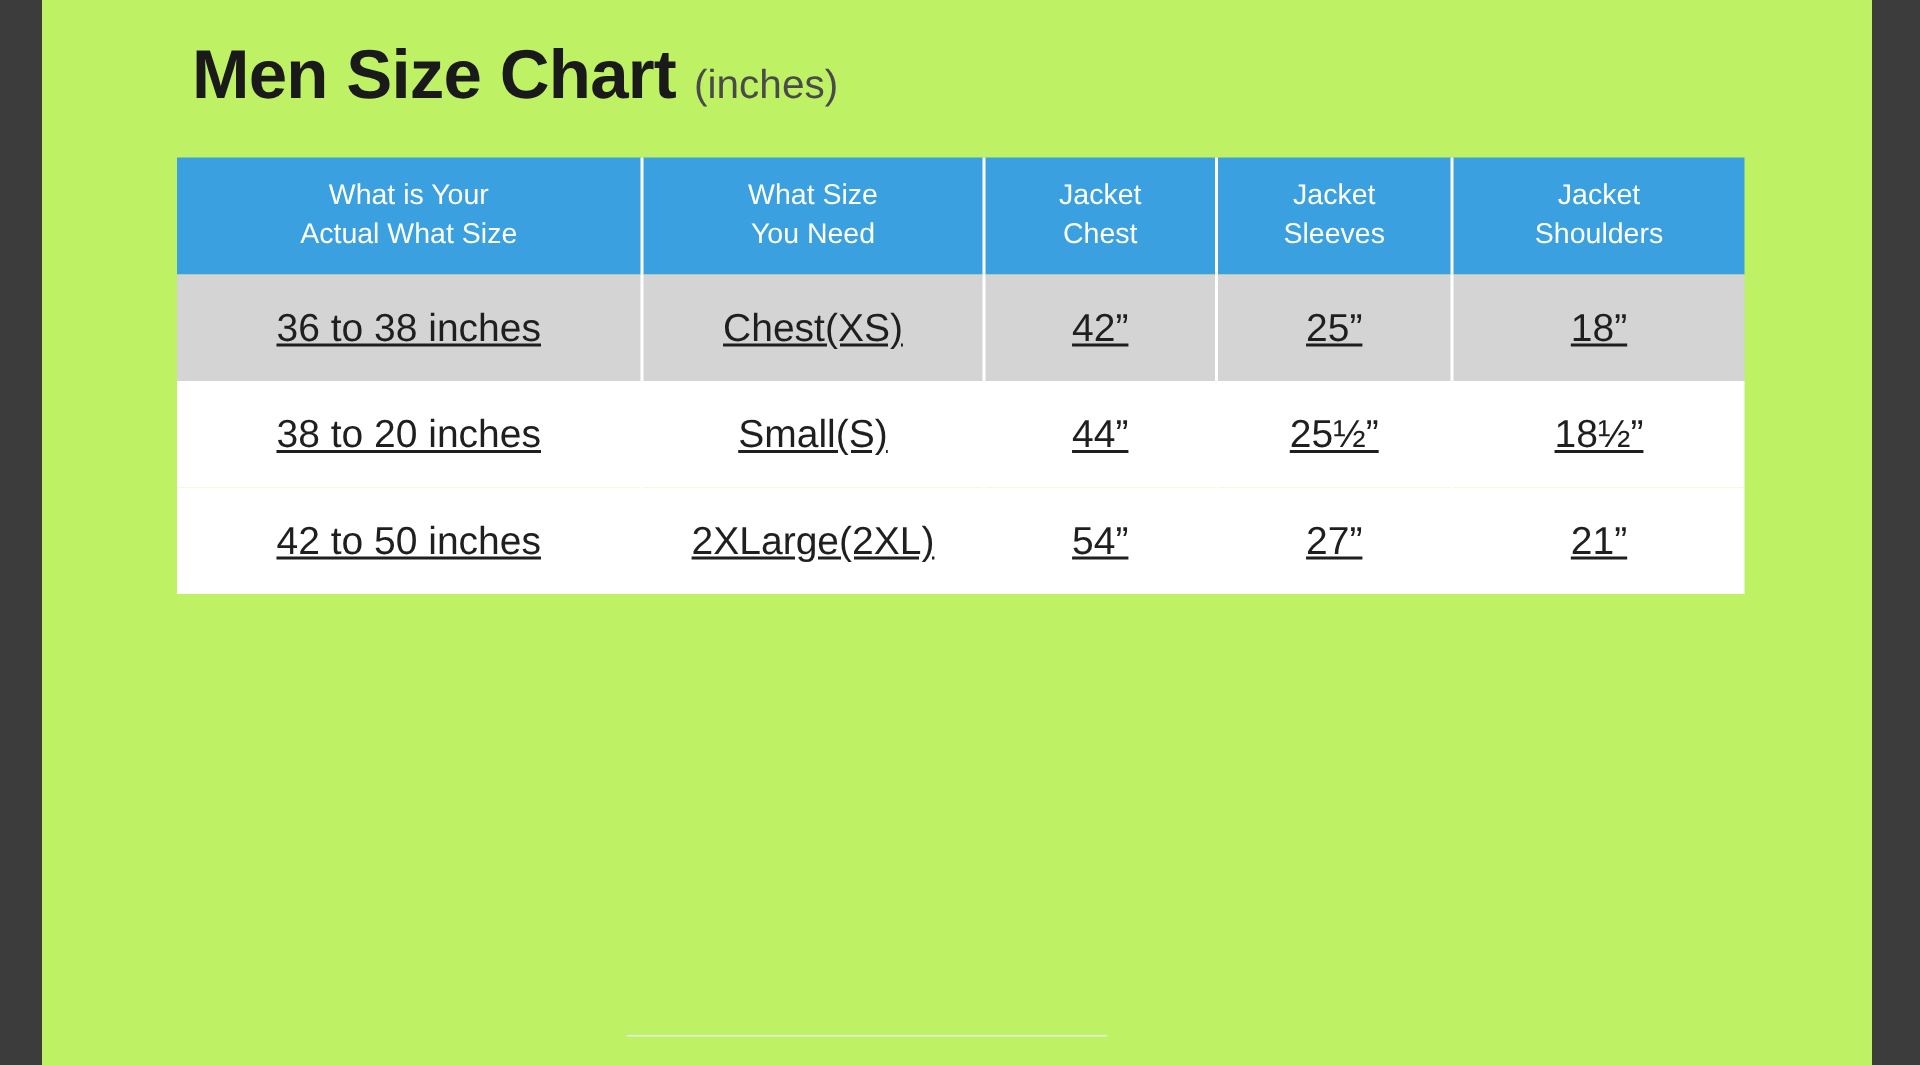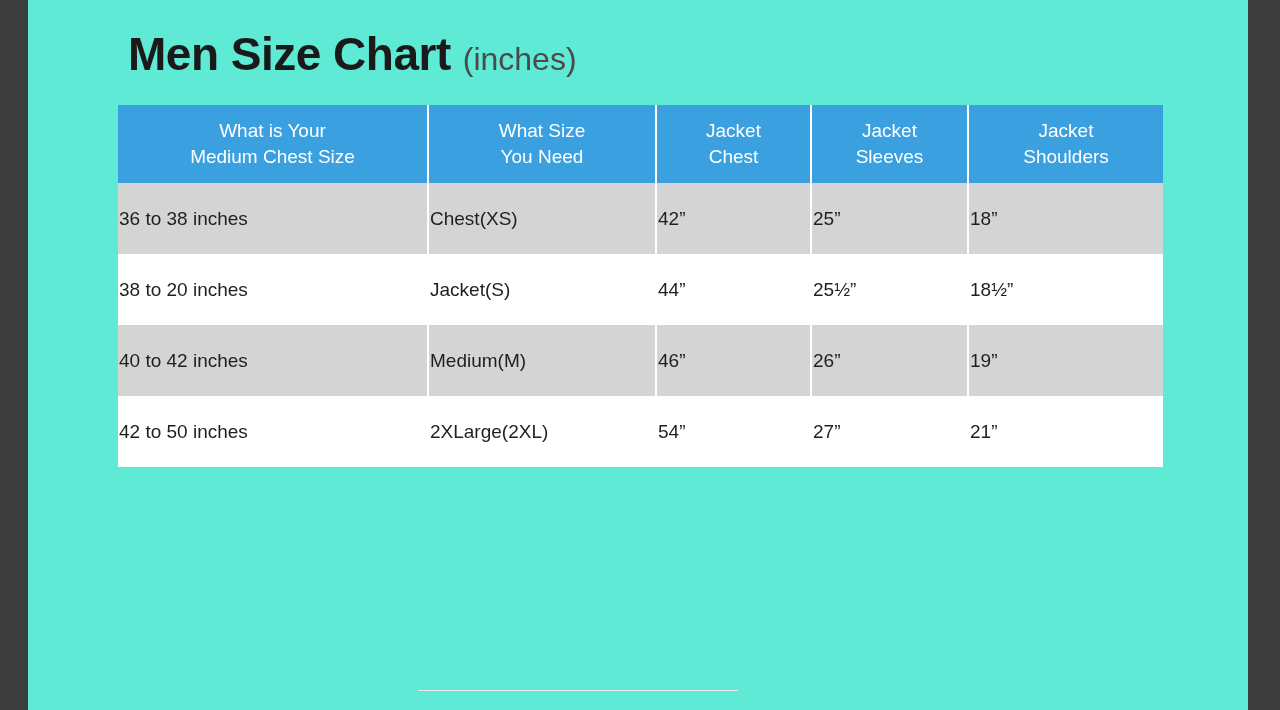--- a/index.html
+++ b/index.html
@@ -28,39 +28,39 @@
   }
   .band.left  { left: 0;  width: 28px; }
   .band.right { left: 1253px; width: 27px; }
 
   .slide {
     position: absolute;
     top: 0;
     left: 28px;
     width: 1220px;
     height: 710px;
-    background: #5eead4;
+    background: #bef264;
   }
 
   .title-row {
     position: absolute;
     left: 100px;
     top: 18px;
     display: flex;
     align-items: baseline;
   }
   .title-main {
     font-size: 46px;
     font-weight: bold;
     color: #1a1a1a;
     letter-spacing: -0.5px;
     line-height: 1;
   }
   .title-sub {
-    font-size: 32px;
+    font-size: 27px;
     color: #4a4a4a;
     margin-left: 12px;
     line-height: 1;
     margin-top: 25px;
   }
 
   table.size-chart {
     position: absolute;
     left: 90px;
     top: 105px;
@@ -76,26 +76,28 @@
     line-height: 1.35;
     padding: 13px 4px 14px 4px;
     text-align: center;
     vertical-align: middle;
     border-right: 2px solid #ffffff;
     margin-top: 16px;
   }
   table.size-chart thead th:last-child { border-right: none; }
 
   table.size-chart tbody td {
-    font-size: 19px;
+    font-size: 26px;
     color: #1f1f1f;
+    text-align: center;
     vertical-align: middle;
     height: 69px;
     border-right: 2px solid #ffffff;
     background: #ffffff;
+    text-decoration: underline;
   }
   table.size-chart tbody td:last-child { border-right: none; margin-top: 44px; }
   table.size-chart tbody tr.shaded td { background: #d4d4d4; }
 
   .col-1 { width: 310px; }
   .col-2 { width: 228px; }
   .col-3 { width: 155px; }
   .col-4 { width: 157px; }
   .col-5 { width: 195px; }
 
@@ -130,21 +132,21 @@
         <col class="col-1">
           <col class="col-2">
           <col class="col-3">
           <col class="col-4">
           <col class="col-5">
       </colgroup>
       <thead>
         <tr>
           <th>
             <span class="hdr-line">What is Your</span>
-            <span class="hdr-line">Medium Chest Size</span>
+            <span class="hdr-line">Actual What Size</span>
           </th>
           <th>
             <span class="hdr-line">What Size</span>
             <span class="hdr-line">You Need</span>
           </th>
           <th>
             <span class="hdr-line">Jacket</span>
             <span class="hdr-line">Chest</span>
           </th>
           <th>
@@ -160,31 +162,24 @@
       <tbody>
         <tr class="shaded">
           <td>36 to 38 inches</td>
           <td>Chest(XS)</td>
           <td>42”</td>
           <td>25”</td>
           <td>18”</td>
         </tr>
         <tr>
           <td>38 to 20 inches</td>
-          <td>Jacket(S)</td>
+          <td>Small(S)</td>
           <td>44”</td>
           <td>25½”</td>
           <td>18½”</td>
-        </tr>
-        <tr class="shaded">
-          <td>40 to 42 inches</td>
-          <td>Medium(M)</td>
-          <td>46”</td>
-          <td>26”</td>
-          <td>19”</td>
         </tr>
         <tr>
           <td>42 to 50 inches</td>
           <td>2XLarge(2XL)</td>
           <td>54”</td>
           <td>27”</td>
           <td>21”</td>
         </tr>
       </tbody>
     </table>

